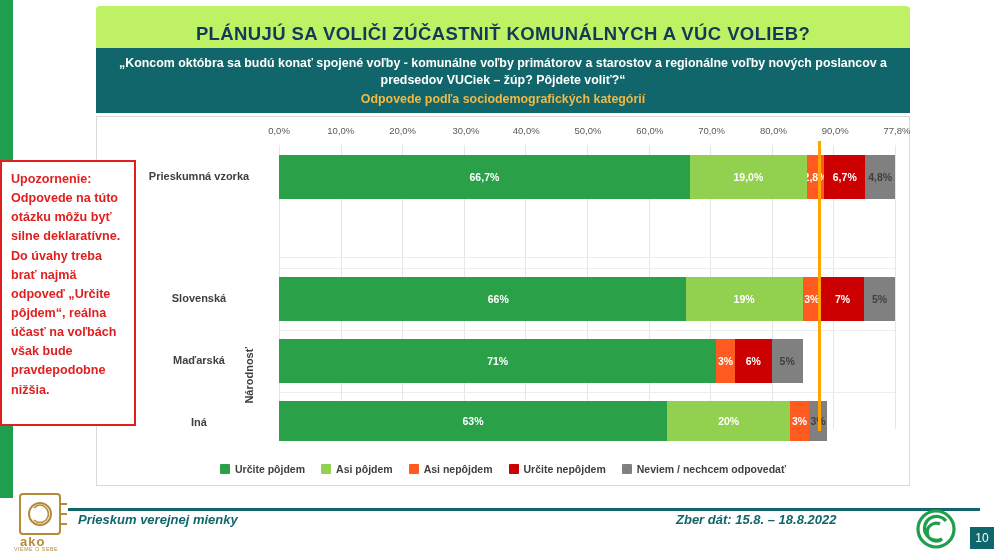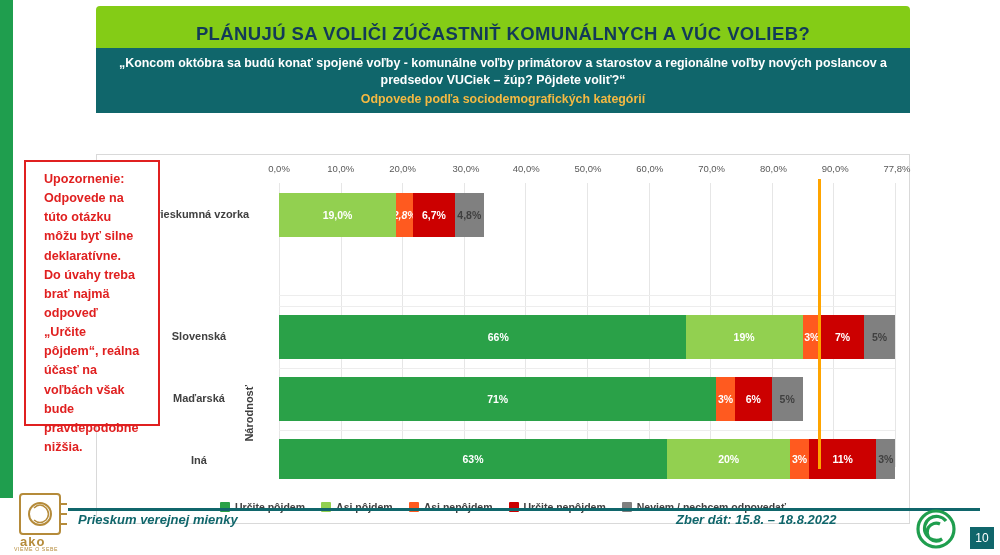--- a/index.html
+++ b/index.html
@@ -12,21 +12,21 @@
     overflow: hidden;
   }
   
   .left-bar {
     position: absolute; left: 0; top: 0; width: 13px; height: 498px;
     background: #1f9e4e;
   }
   
   .title-box {
     position: absolute; left: 96px; top: 6px; width: 814px; height: 56px;
-    background: #84cc16;
+    background: #bef264;
     border-radius: 4px;
     display: flex; align-items: center; justify-content: center;
   }
   .title-box span {
     color: #123a58; font-weight: bold; font-size: 18.5px; letter-spacing: .4px;
   }
   
   .sub-box {
     position: absolute; left: 96px; top: 48px; width: 814px; height: 65px;
     background: #10666b;
@@ -35,21 +35,21 @@
   }
   .sub-q {
     color: #ffffff; font-weight: bold; font-size: 12.4px; text-align: center; line-height: 1.35;
   }
   .sub-cat {
     color: #f5b942; font-weight: bold; font-size: 12.4px; text-align: center; margin-top: 4px;
   }
   
   .chart-panel {
     position: absolute; left: 96px; top: 116px; width: 814px; height: 370px;
-    background: #ffffff; border: 1px solid #d9d9d9; margin-top: 38px;
+    background: #ffffff; border: 1px solid #d9d9d9;
   }
   .axis-labels {
     position: absolute; left: 0; top: 8px; width: 100%; height: 14px;
   }
   .axis-labels span {
     position: absolute; font-size: 9.5px; color: #595959; transform: translateX(-50%);
     top: 0;
   }
   .plot {
     position: absolute; left: 182px; top: 28px; right: 14px; bottom: 56px;
@@ -84,23 +84,23 @@
   }
   .legend {
     position: absolute; left: 0; right: 0; bottom: 10px;
     display: flex; align-items: center; justify-content: center; gap: 16px;
   }
   .legend-item { display: flex; align-items: center; gap: 5px; }
   .legend-swatch { width: 10px; height: 10px; border-radius: 1px; }
   .legend-text { font-size: 10.5px; color: #404040; font-weight: bold; }
   
   .note-box {
-    position: absolute; left: 24px; top: 160px; width: 136px; height: 266px;
+    position: absolute; left: 0; top: 160px; width: 136px; height: 266px;
     background: #ffffff; border: 2.5px solid #e02020;
-    padding: 8px 18px;
+    padding: 8px 9px;
   }
   .note-box p {
     margin: 0; font-size: 12.6px; color: #e02020; font-weight: bold; line-height: 1.52;
   }
   
   .footer-rule {
     position: absolute; left: 68px; top: 508px; width: 912px; height: 3px;
     background: #10666b;
   }
   .footer-left {
@@ -167,22 +167,23 @@
         <div class="gridline" style="left: 20%;"></div>
         <div class="gridline" style="left: 30%;"></div>
         <div class="gridline" style="left: 40%;"></div>
         <div class="gridline" style="left: 50%;"></div>
         <div class="gridline" style="left: 60%;"></div>
         <div class="gridline" style="left: 70%;"></div>
         <div class="gridline" style="left: 80%;"></div>
         <div class="gridline" style="left: 90%;"></div>
         <div class="gridline" style="left: 100%;"></div>
         <div class="bar-row" style="top: 10px; height: 44px;">
+          <div class="seg" style="background: rgb(42, 161, 72); width: 66.7%;">66,7%</div>
           <div class="seg" style="background: rgb(146, 208, 80); width: 19%;">19,0%</div>
-          <div class="seg" style="background: rgb(255, 90, 31); width: 2.8%; font-style: italic;">2,8%</div>
+          <div class="seg" style="background: rgb(255, 90, 31); width: 2.8%;">2,8%</div>
           <div class="seg" style="background: rgb(204, 0, 0); width: 6.7%;">6,7%</div>
           <div class="seg dark" style="background: rgb(128, 128, 128); width: 4.8%;">4,8%</div>
         </div>
         <div class="bar-row" style="top: 132px; height: 44px;">
           <div class="seg" style="background: rgb(42, 161, 72); width: 66%; padding-left: 32px;">66%</div>
           <div class="seg" style="background: rgb(146, 208, 80); width: 19%;">19%</div>
           <div class="seg" style="background: rgb(255, 90, 31); width: 3%;">3%</div>
           <div class="seg" style="background: rgb(204, 0, 0); width: 7%;">7%</div>
           <div class="seg dark" style="background: rgb(128, 128, 128); width: 5%;">5%</div>
         </div>
@@ -191,21 +192,20 @@
           <div class="seg" style="background: rgb(42, 161, 72); width: 71%;">71%</div>
           <div class="seg" style="background: rgb(255, 90, 31); width: 3%;">3%</div>
           <div class="seg" style="background: rgb(204, 0, 0); width: 6%;">6%</div>
           <div class="seg dark" style="background: rgb(128, 128, 128); width: 5%;">5%</div>
         </div>
         <div class="rowsep" style="top: 185px;"></div>
         <div class="bar-row" style="top: 256px; height: 40px;">
           <div class="seg" style="background: rgb(42, 161, 72); width: 63%;">63%</div>
           <div class="seg" style="background: rgb(146, 208, 80); width: 20%;">20%</div>
           <div class="seg" style="background: rgb(255, 90, 31); width: 3%;">3%</div>
-          <div class="seg" style="background: rgb(204, 0, 0); width: 11%;">11%</div>
           <div class="seg dark" style="background: rgb(128, 128, 128); width: 3%;">3%</div>
         </div>
         <div class="rowsep" style="top: 247px;"></div>
         <div class="rowsep" style="top: 112px;"></div>
         <div class="marker-line" style="left: 87.5%;"></div>
       </div>
   </div>
   <div class="legend" id="legend">
       <div class="legend-item">
         <div class="legend-swatch" style="background: rgb(42, 161, 72);"></div>

